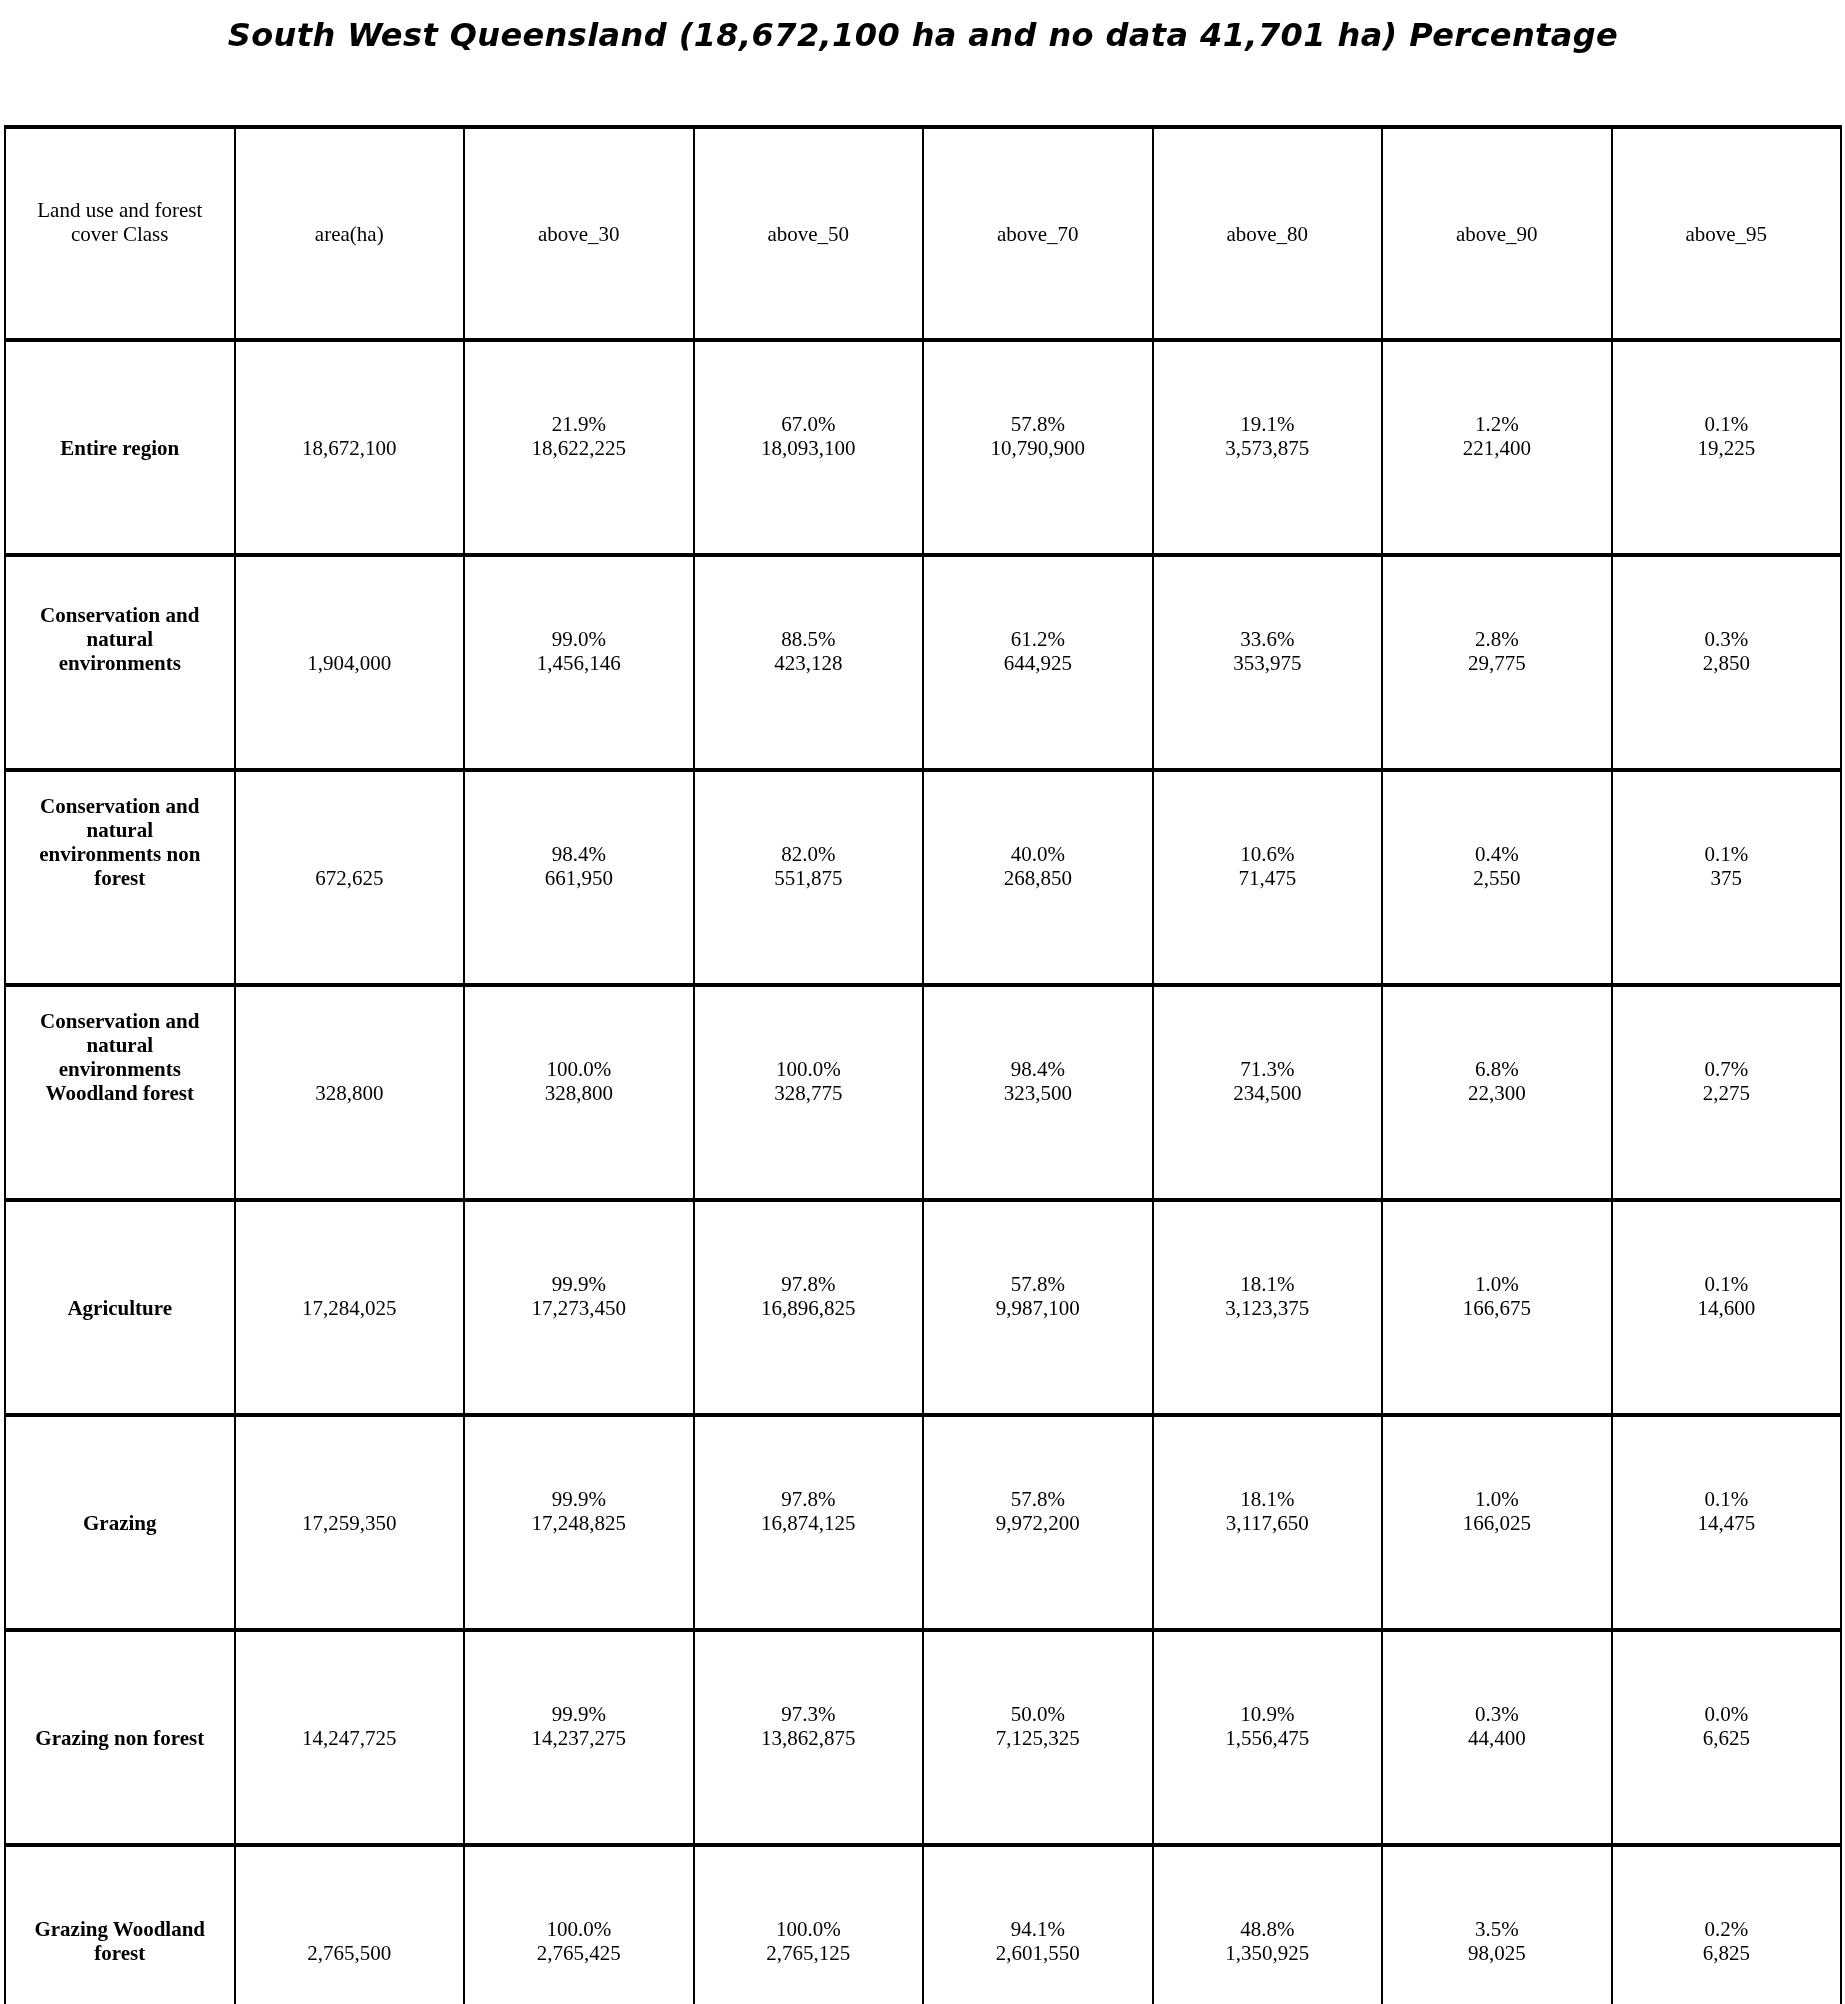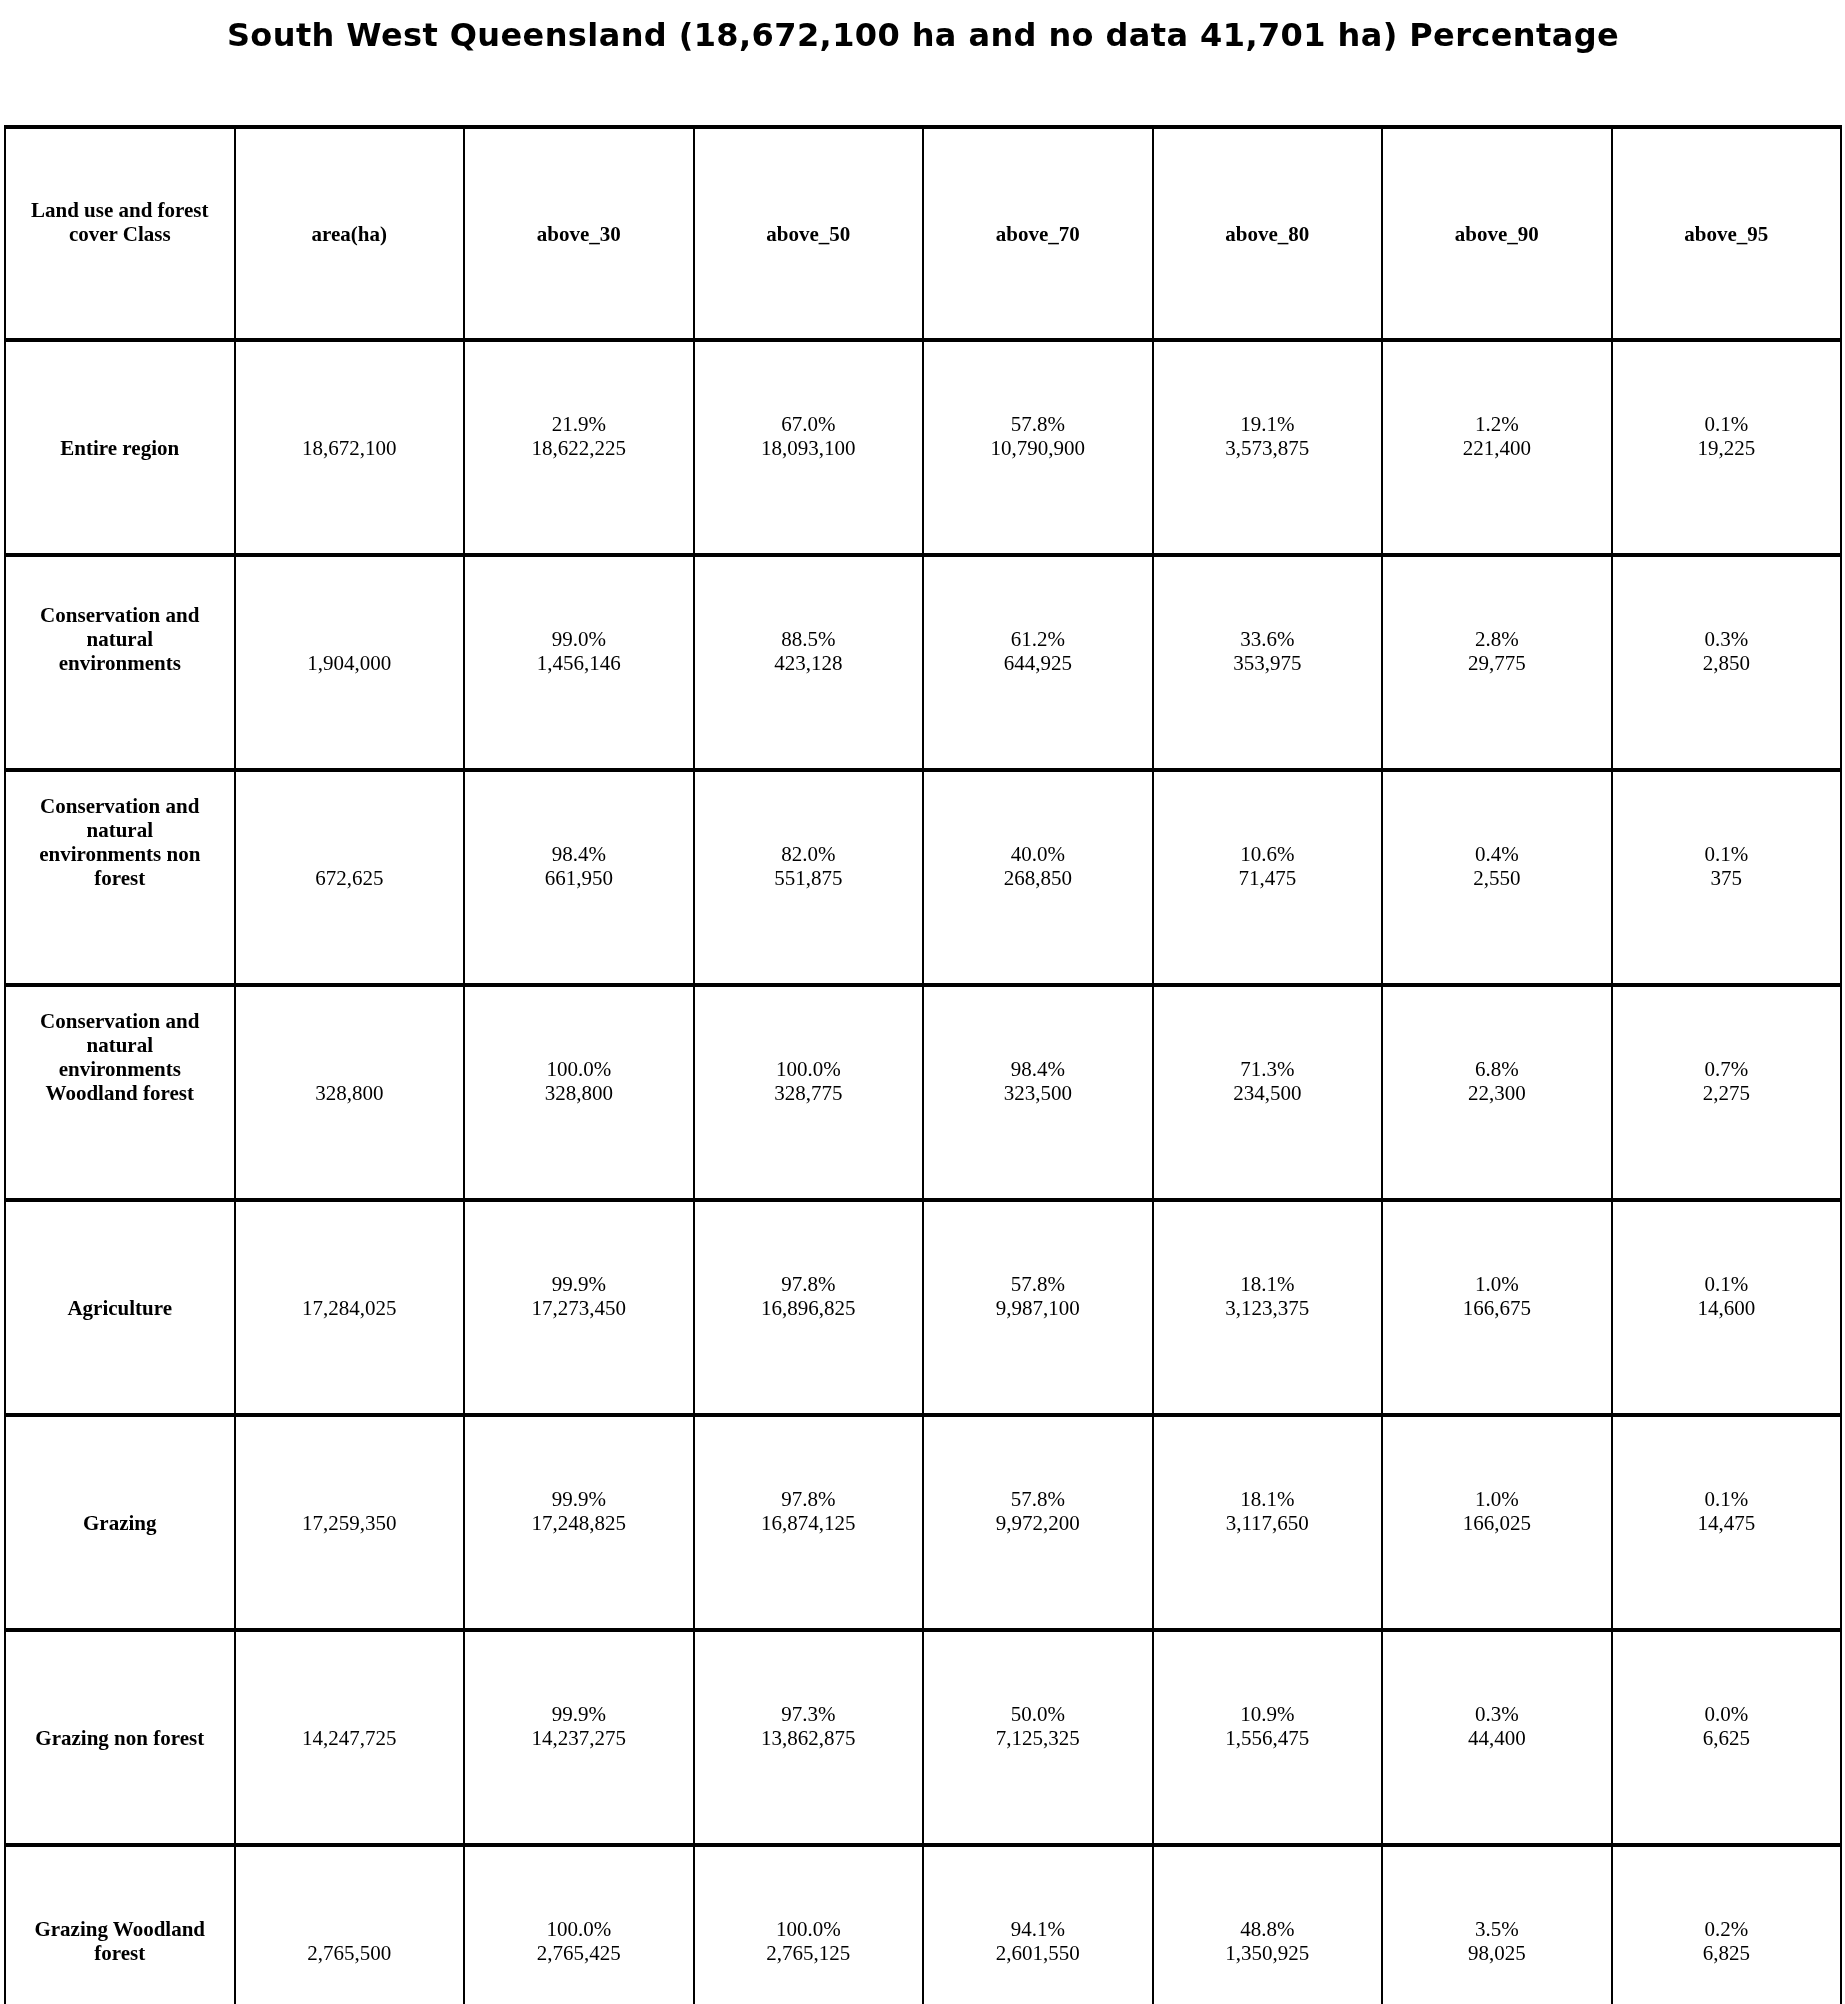--- a/index.html
+++ b/index.html
@@ -1,31 +1,31 @@
 <!DOCTYPE html>
 <html style="font-size:6.4px"><head>
 <meta charset="utf-8">
 <style>
   html,body{margin:0;padding:0;background:#ffffff;}
   body{width:1846px;height:2533px;position:relative;overflow:hidden;
        font-family:"Liberation Serif",serif;color:#000;}
 
   .title{margin:14.4px 24px 0;text-align:center;
          font-family:"DejaVu Sans",sans-serif;font-weight:bold;
-         font-size:32px;line-height:1.34;letter-spacing:0.4px;}
+         font-size:32px;line-height:1.34;letter-spacing:0.4px;font-style:italic;}
 
   table.tvc{margin:68px 4px 0;width:calc(100% - 8px);
             border-collapse:collapse;table-layout:fixed;}
   table.tvc th, table.tvc td{
       border:solid #000;border-width:4.8px 2.4px;
       position:relative;padding:0;vertical-align:middle;
       font-size:21px;line-height:24px;font-family:"Liberation Serif",serif;}
   table.tvc thead tr{height:213px;}
   table.tvc tbody tr{height:215px;}
-  table.tvc th{font-weight:bold;padding-left:48px;}
+  table.tvc th{font-weight:normal;padding-left:48px;}
   .class-cell{font-weight:bold;}
   .cell-content{position:absolute;left:0;right:0;bottom:calc(50% - 12px);
                 text-align:center;}
   .class-cell .cell-content, th.first .cell-content{padding:0 18px;}
   .pct-line,.ha-line{display:block;}
 </style>
 </head>
 <body>
 
 <div class="page">

